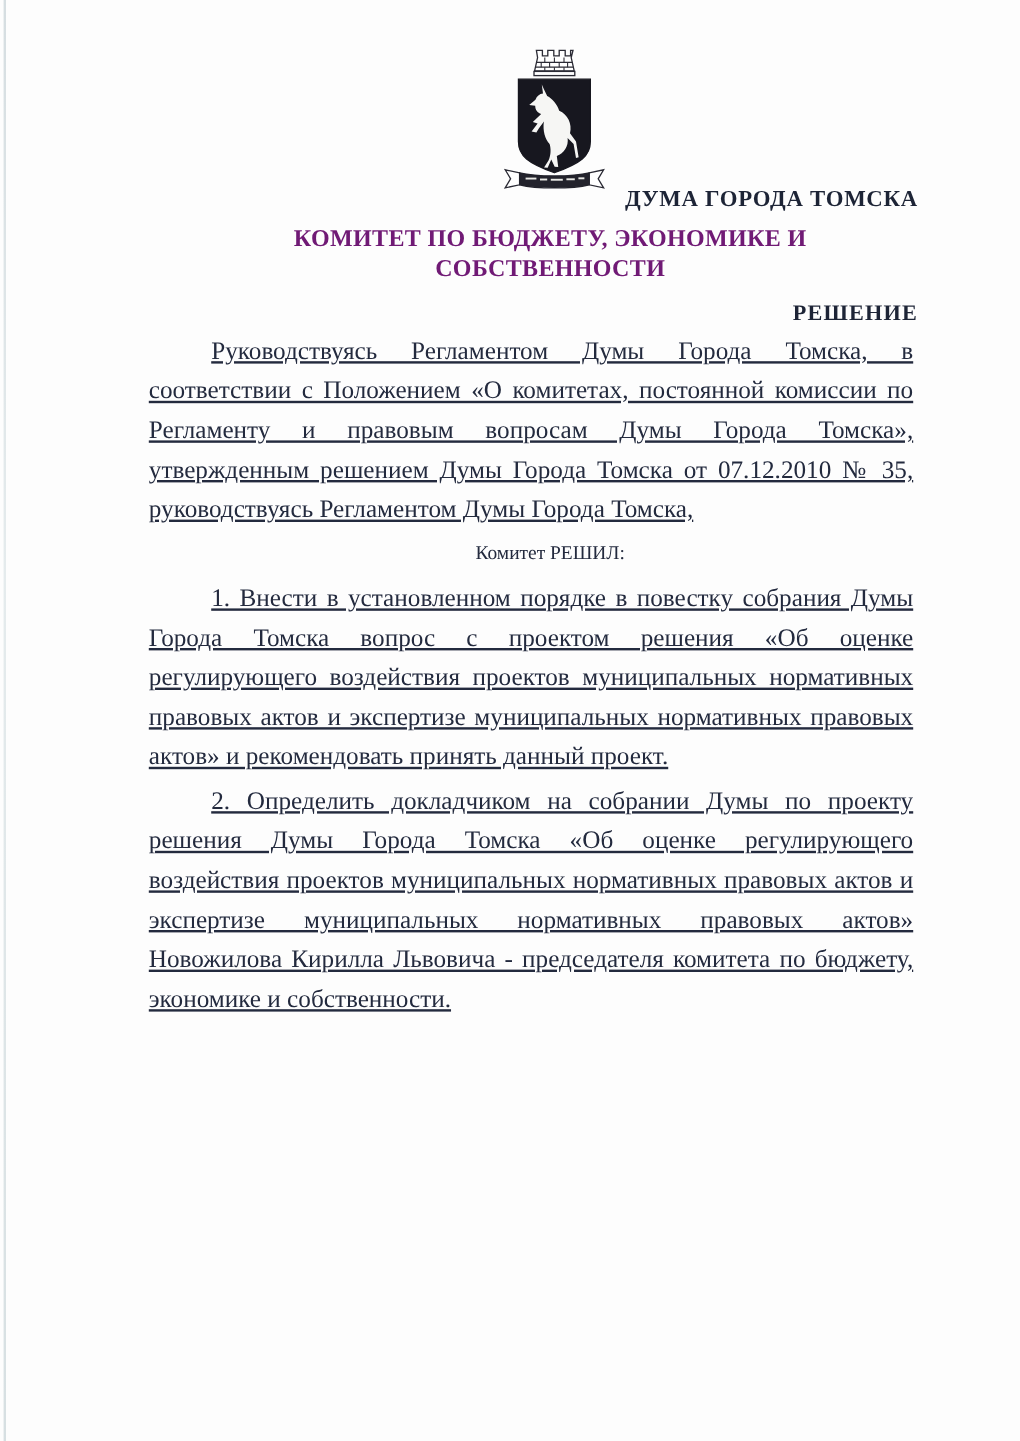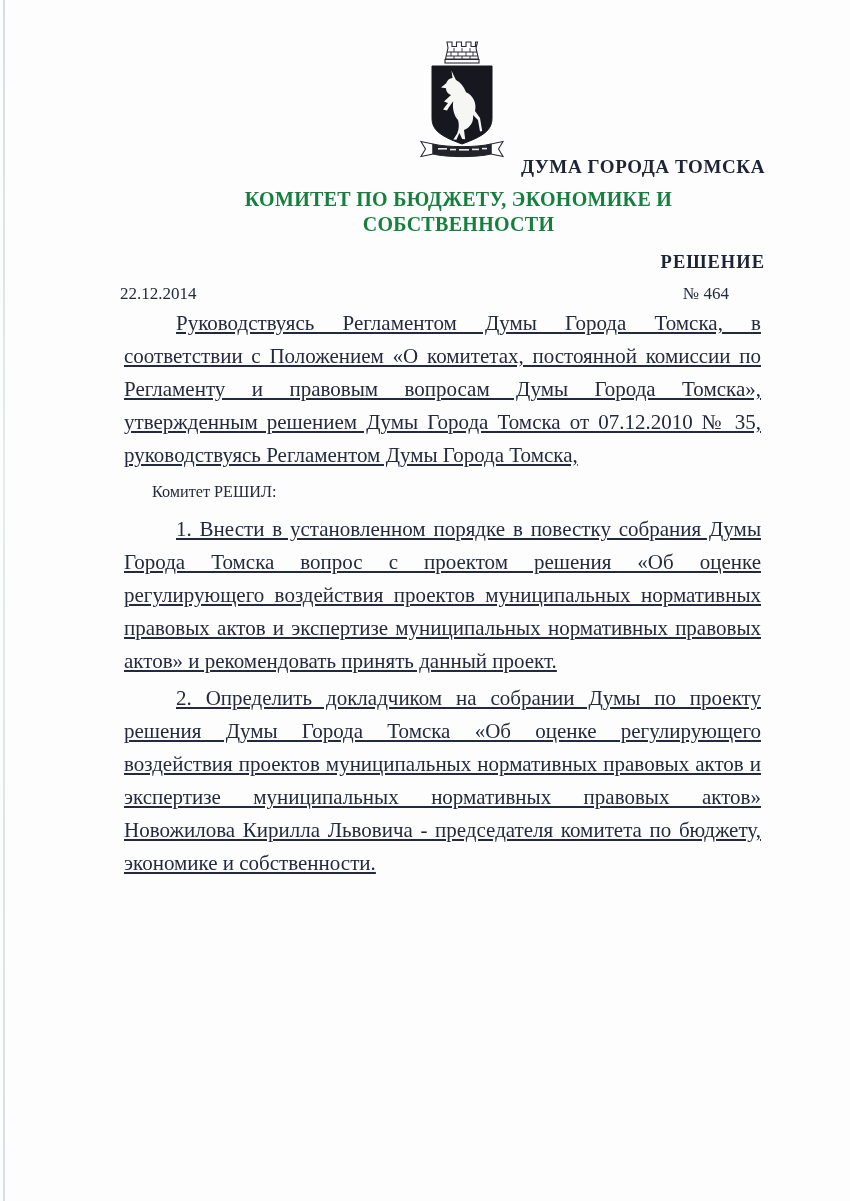--- a/index.html
+++ b/index.html
@@ -29,21 +29,21 @@
     position: absolute; left: 120px; top: 0; width: 645px;
   }
   .org1 {
     margin-top: 155px; text-align: right; padding-left: 32px;
     font-size: 19px; font-weight: bold; letter-spacing: .6px;
     line-height: 23px; color: #1d2436;
   }
   .org2 {
     margin-top: 9px; text-align: center; padding-left: 32px;
     font-size: 20px; font-weight: bold; letter-spacing: .3px;
-    line-height: 25px; color: #15803d;
+    line-height: 25px; color: #701a75;
   }
   .doctype {
     margin-top: 14px; text-align: right; padding-left: 32px;
     font-size: 18.5px; font-weight: bold; letter-spacing: 1px;
     line-height: 22px; color: #1d2436;
   }
   .date-row {
     margin-top: 11px; display: flex; justify-content: space-between;
     font-size: 17px; line-height: 20px; padding-right: 36px;
   }
@@ -51,21 +51,21 @@
     margin-top: 20px; margin-left: 2px; width: 302px;
     font-size: 16px; font-weight: bold; line-height: 24px;
     text-align: justify; word-spacing: 3px; color: #1d2436;
   }
   .b-par {
     margin: 4px; font-size: 21px; line-height: 33px;
     text-align: justify; text-indent: 52px; text-decoration: underline;
   }
   .b-par.first { margin-top: 3px; }
   .resolved {
-    font-size: 16.2px; line-height: 33px; text-align: left; padding-left: 32px;
+    font-size: 16.2px; line-height: 33px; text-align: center; padding-left: 32px;
   }
   .sign-row {
     position: relative; margin-top: 28px; height: 150px;
     font-size: 16.5px; line-height: 20px;
   }
   .signer-title { position: absolute; left: 6px; top: 64px; }
   .signer-name  { position: absolute; right: -22px; top: 58px; }
   .signature-svg { position: absolute; left: 130px; top: -60px; }
 </style>
 </head>
@@ -114,24 +114,20 @@
       </g>
     </svg>
   </div>
 
   <div class="content">
 
     <div class="org1">ДУМА ГОРОДА ТОМСКА</div>
     <div class="org2">КОМИТЕТ ПО БЮДЖЕТУ, ЭКОНОМИКЕ И СОБСТВЕННОСТИ</div>
     <div class="doctype">РЕШЕНИЕ</div>
 
-    <div class="date-row">
-      <span>22.12.2014</span>
-      <span>№ 464</span>
-    </div>
 
 
     <p class="b-par first">Руководствуясь Регламентом Думы Города Томска, в соответствии с Положением «О комитетах, постоянной комиссии по Регламенту и правовым вопросам Думы Города Томска», утвержденным решением Думы Города Томска от 07.12.2010 № 35, руководствуясь Регламентом Думы Города Томска,</p>
 
     <div class="resolved">Комитет РЕШИЛ:</div>
 
     <p class="b-par">1. Внести в установленном порядке в повестку собрания Думы Города Томска вопрос с проектом решения «Об оценке регулирующего воздействия проектов муниципальных нормативных правовых актов и экспертизе муниципальных нормативных правовых актов» и рекомендовать принять данный проект.</p>
     <p class="b-par">2. Определить докладчиком на собрании Думы по проекту решения Думы Города Томска «Об оценке регулирующего воздействия проектов муниципальных нормативных правовых актов и экспертизе муниципальных нормативных правовых актов» Новожилова Кирилла Львовича - председателя комитета по бюджету, экономике и собственности.</p>
 
 

